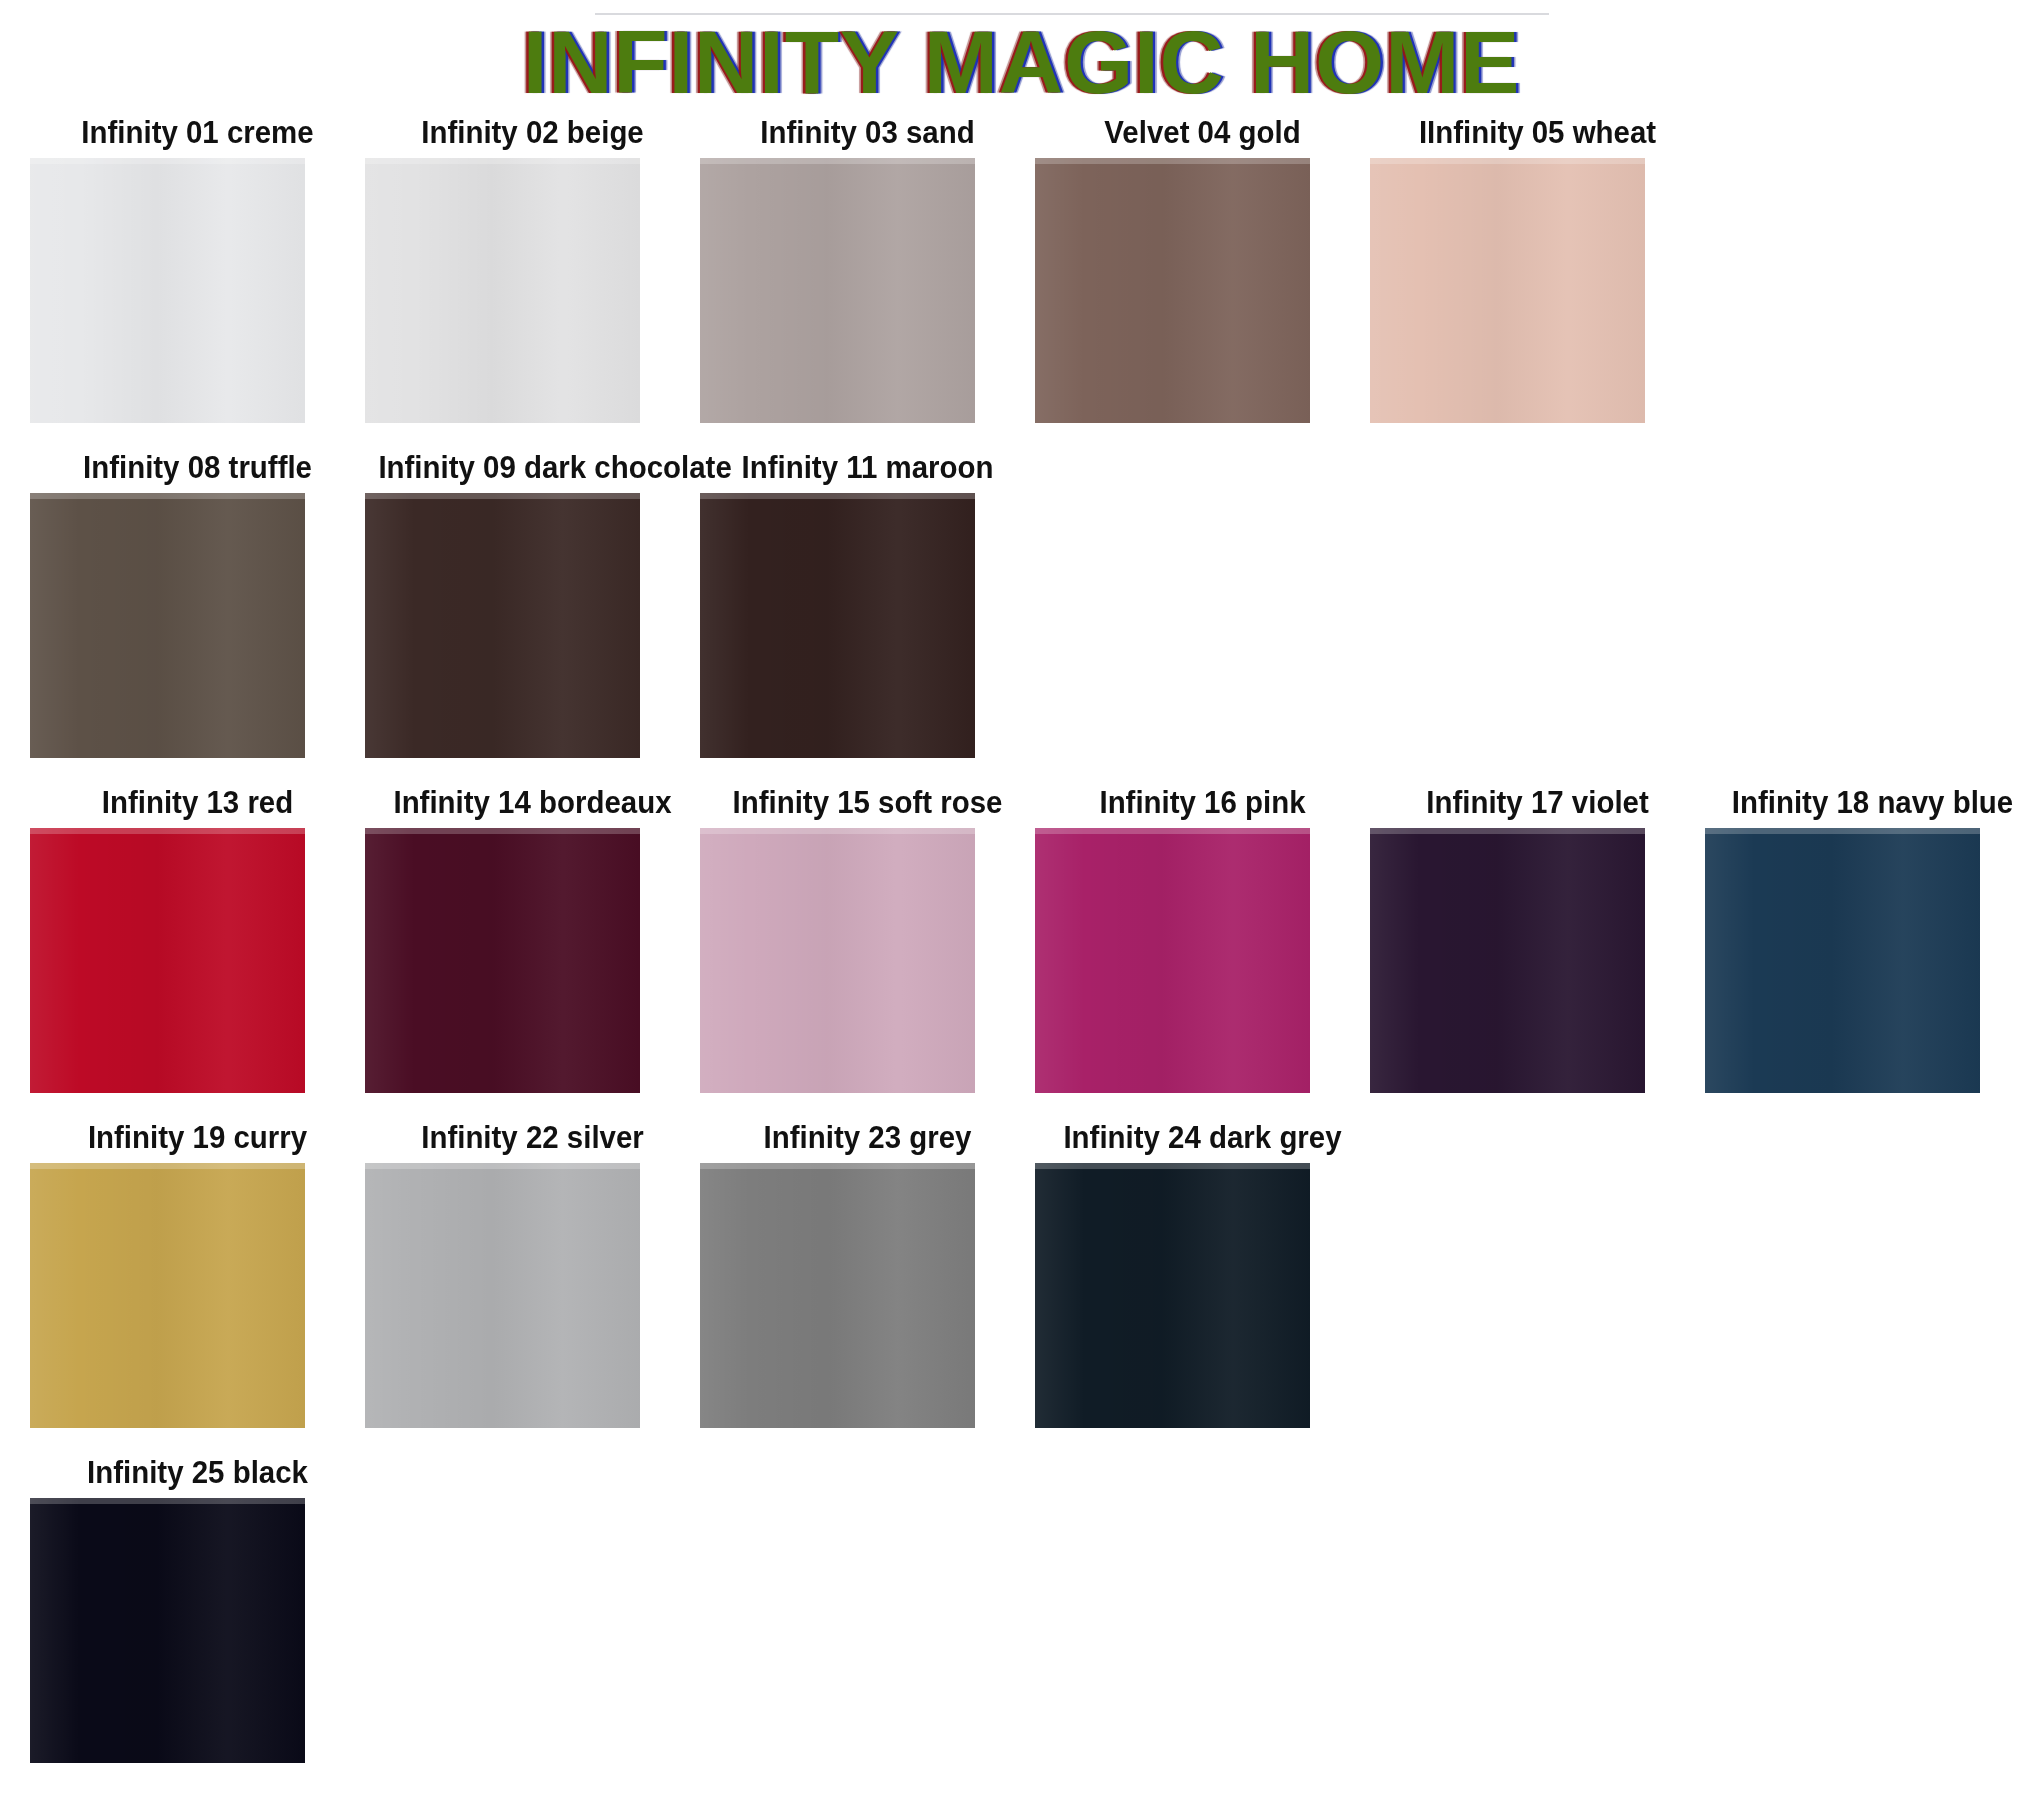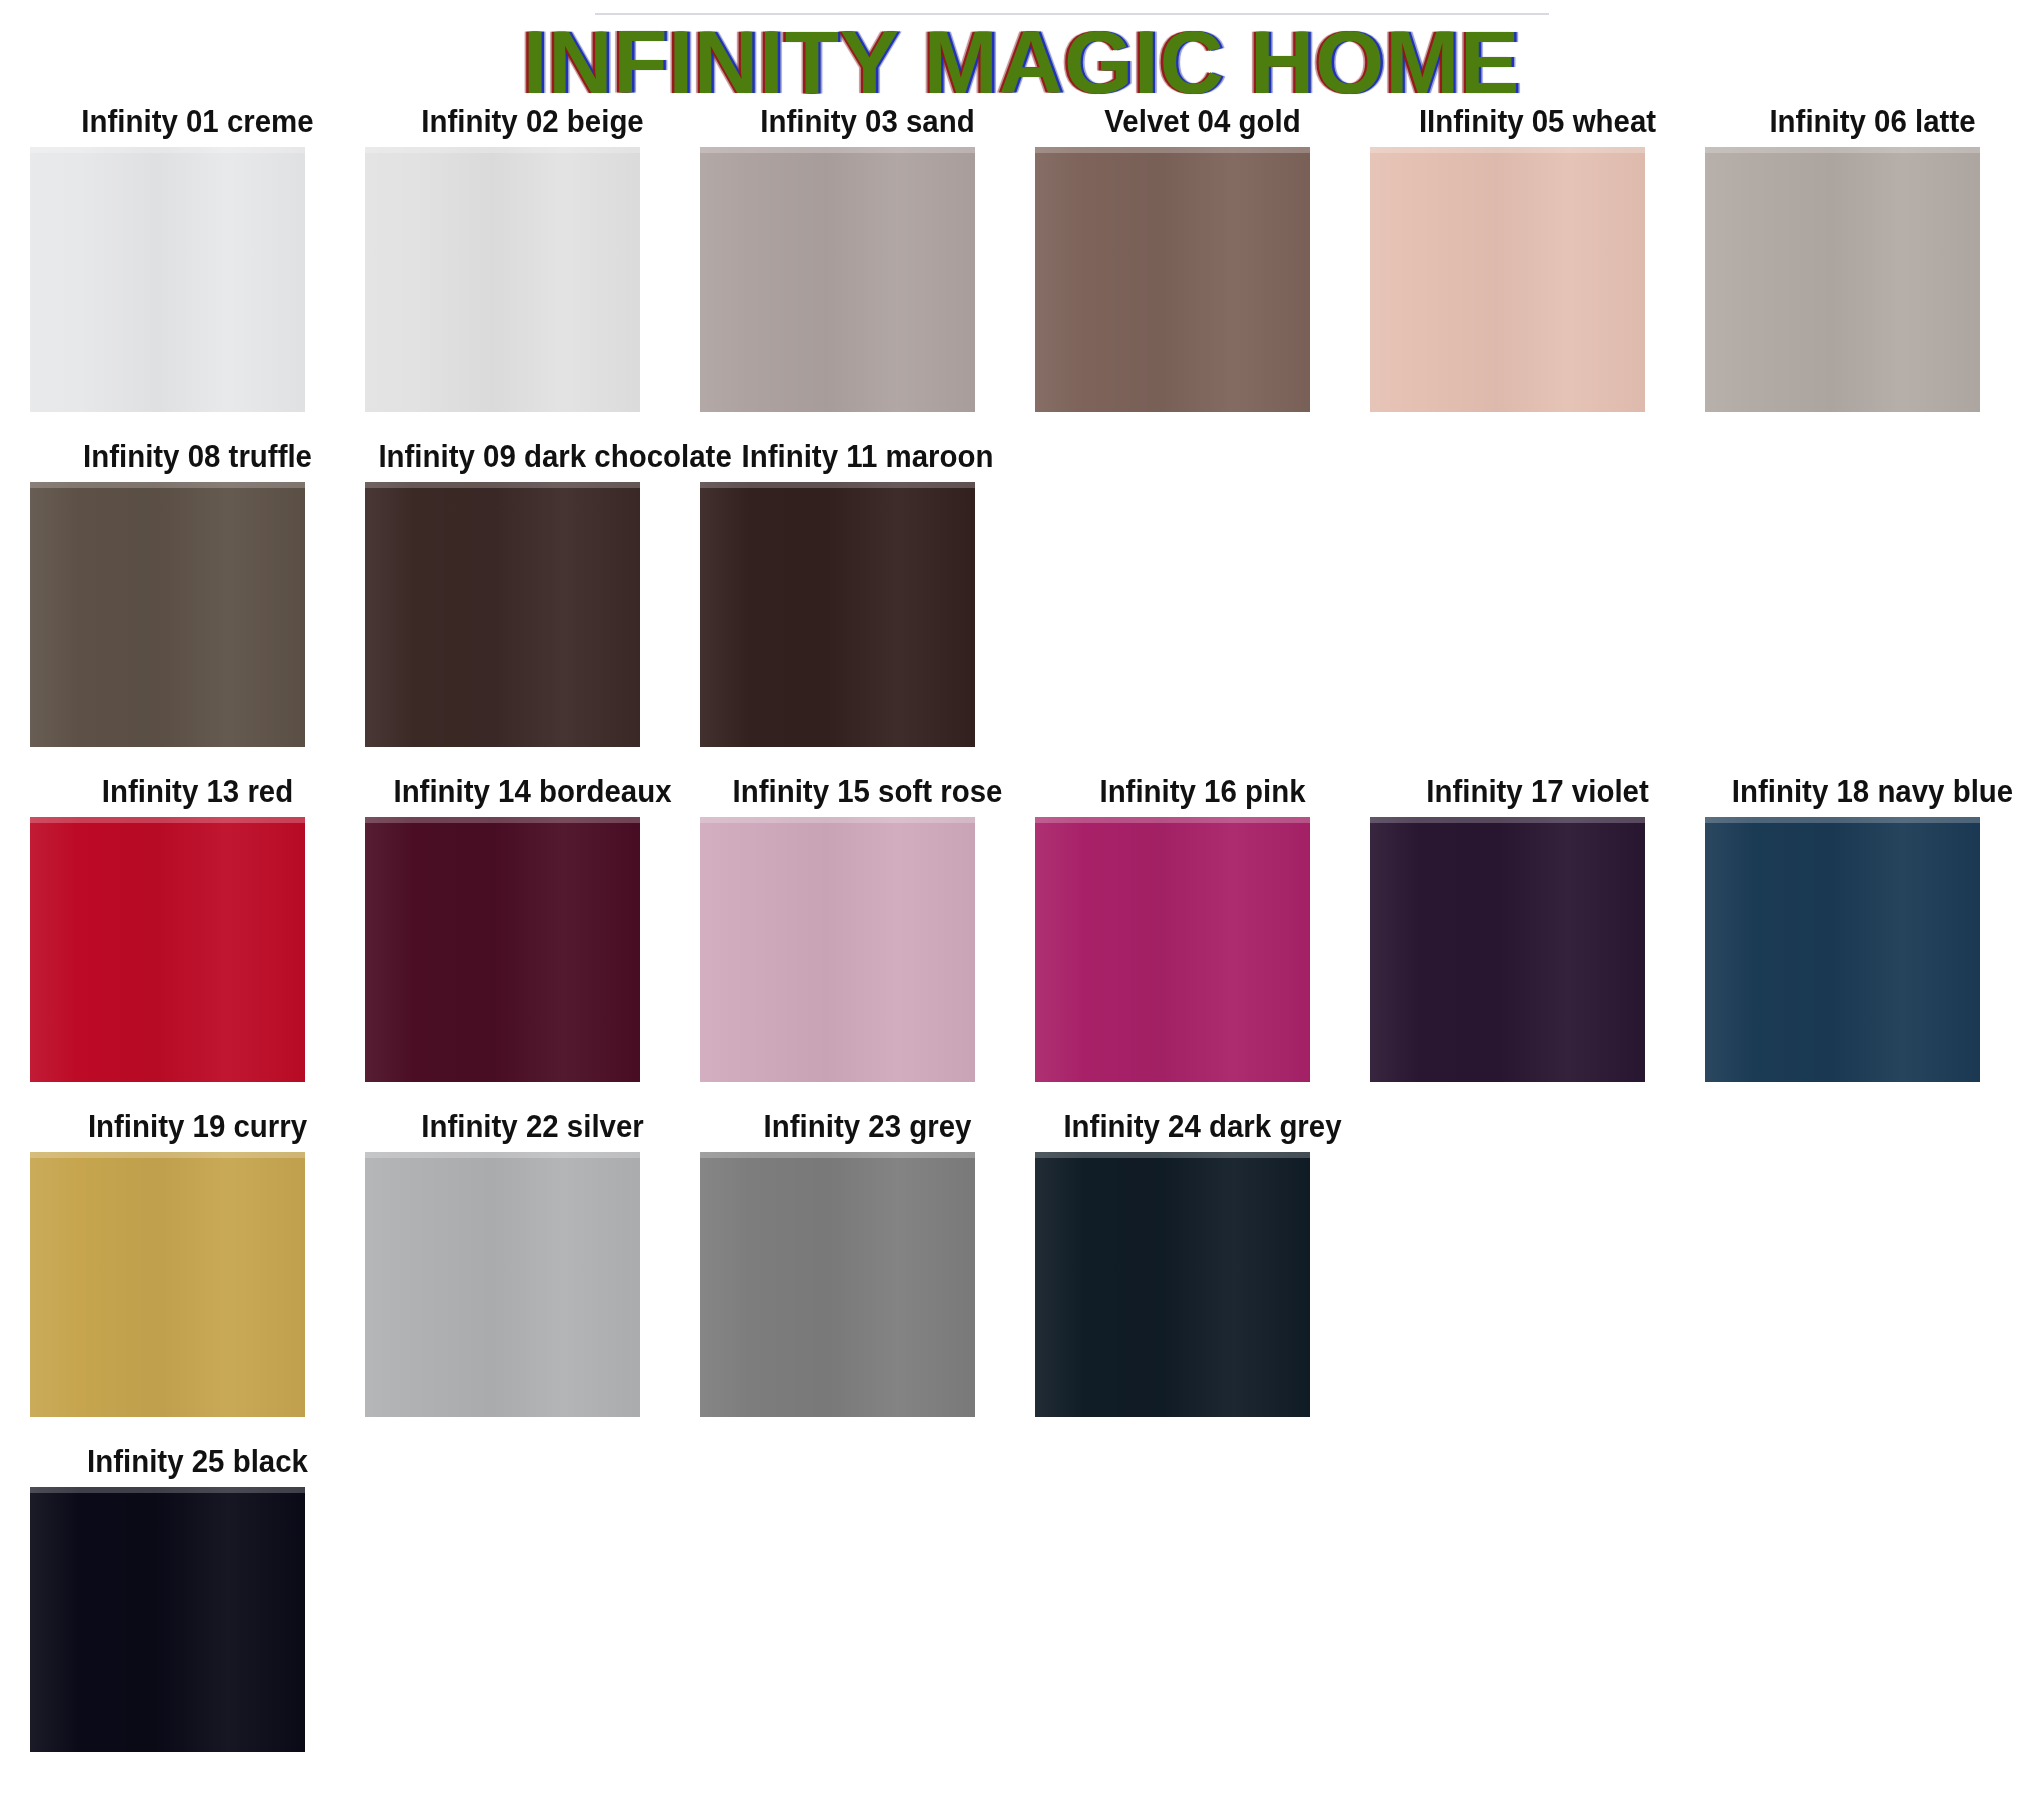--- a/index.html
+++ b/index.html
@@ -46,21 +46,21 @@
        2.4px 0 0 rgba(25, 45, 180, 0.95),
       -4px 0 0.8px rgba(120, 15, 15, 0.45),
        4px 0 0.8px rgba(20, 35, 150, 0.45);
     white-space: nowrap;
   }
 
   
   .grid {
     position: absolute;
     left: 30px;
-    top: 104px;
+    top: 115px;
     width: 1995px;
   }
   .row {
     display: flex;
     height: 335px;
   }
   .cell {
     width: 335px;
     box-sizing: border-box;
     display: flex;
@@ -137,24 +137,20 @@
         <div class="swatch-chip" style="background: rgb(173, 162, 160);"></div>
       </div>
       <div class="cell">
         <div class="swatch-label">Velvet 04 gold</div>
         <div class="swatch-chip" style="background: rgb(125, 99, 90);"></div>
       </div>
       <div class="cell">
         <div class="swatch-label">IInfinity 05 wheat</div>
         <div class="swatch-chip" style="background: rgb(228, 192, 178);"></div>
       </div>
-      <div class="cell">
-        <div class="swatch-label">Infinity 06 latte</div>
-        <div class="swatch-chip" style="background: rgb(178, 170, 165);"></div>
-      </div>
     </div>
     <div class="row">
       <div class="cell">
         <div class="swatch-label">Infinity 08 truffle</div>
         <div class="swatch-chip" style="background: rgb(93, 81, 71);"></div>
       </div>
       <div class="cell">
         <div class="swatch-label">Infinity 09 dark chocolate</div>
         <div class="swatch-chip" style="background: rgb(59, 41, 38);"></div>
       </div>

